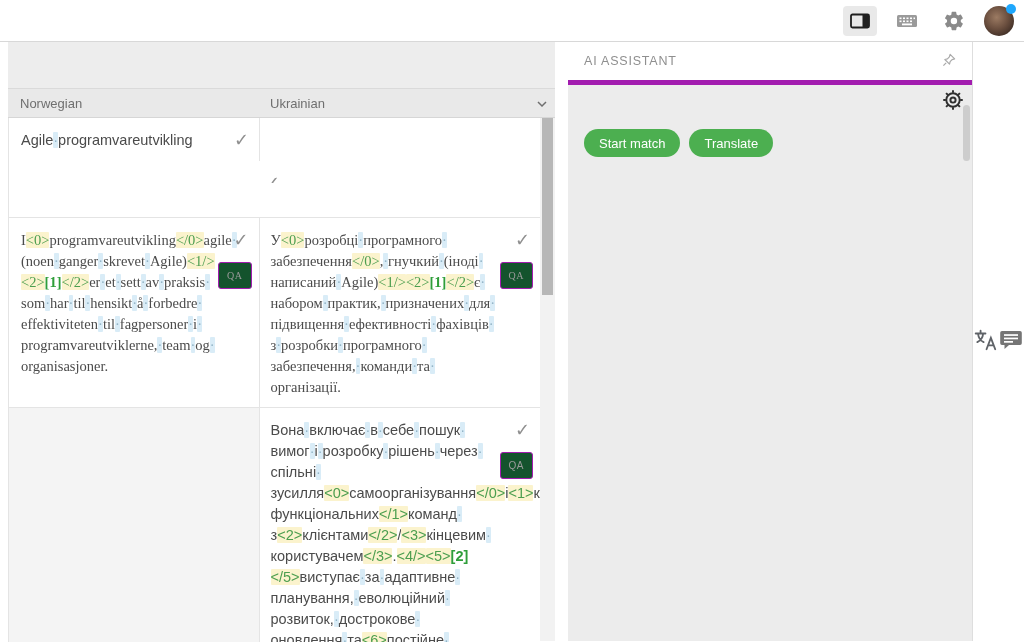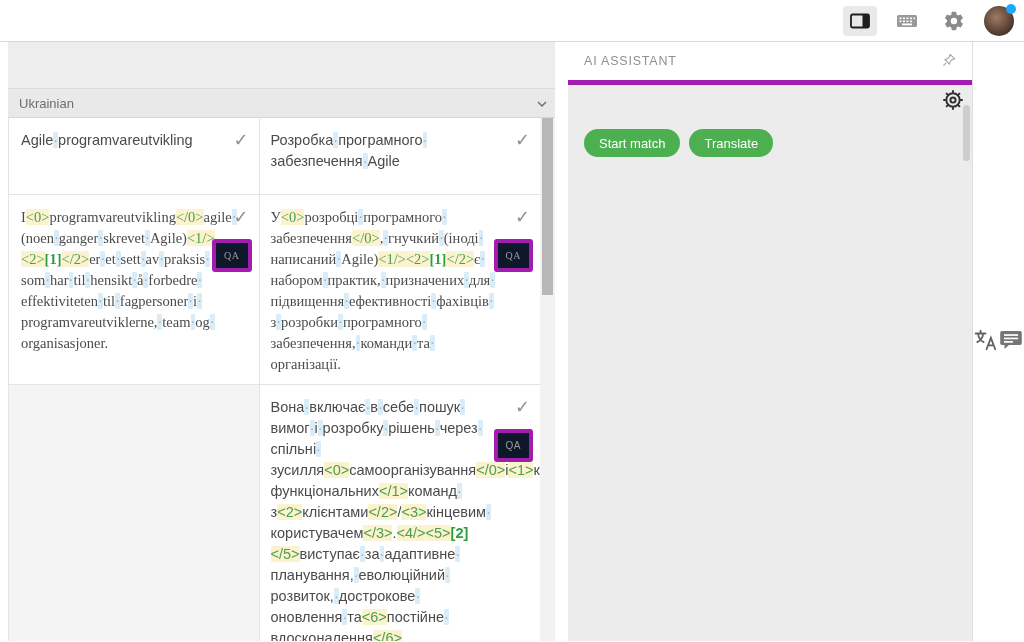--- a/index.html
+++ b/index.html
@@ -26,31 +26,31 @@
   .toolbar-strip { margin-left: 8px; height: 46px; background: #ededed; }
   .grid-header { margin-left: 8px; height: 30px; background: #e9e9e9;
     border-top: 1px solid #dadada; border-bottom: 1px solid #d6d6d6;
     display: flex; align-items: center; position: relative; color: #6f6f6f; font-size: 13px; }
   .col-src-h { width: 251px; padding-left: 12px; }
   .col-tgt-h { padding-left: 11px; }
   .hdr-chevron { position: absolute; right: 5px; top: 7px; }
 
   .rows { margin-left: 8px; width: 532px; border-left: 1px solid #e4e4e4; }
   .row { display: flex; border-bottom: 1px solid #e4e4e4; overflow: hidden; }
-  .row-1 { height: 77px; }
+  .row-1 { height: 100px; flex-direction: column; }
   .row-2 { height: 190px; font-family: Liberation Serif, serif; }
   .row-3 { height: 256px; border-bottom: none; }
   .cell { position: relative; font-size: 14.5px; line-height: 21px; color: #4b4b4b;
     padding: 12px 40px 10px 12px; overflow: hidden; }
   .cell.src { width: 251px; border-right: 1px solid #e4e4e4; }
   .cell.tgt { width: 281px; padding-left: 11px; padding-right: 44px; }
   .cell.src.empty { background: #f4f4f4; }
   .check { position: absolute; top: 12px; right: 10px; color: #8f8f8f; font-size: 18px; }
-  .qa-badge { position: absolute; top: 44px; right: 7px; border: 4px solid #a21caf;
-    border-radius: 3px; background: #0f172a; color: #9a9a9a; font-size: 10px;
+  .qa-badge { position: absolute; top: 44px; right: 7px; border: 1px solid #a21caf;
+    border-radius: 3px; background: #14532d; color: #9a9a9a; font-size: 10px;
     padding: 2px 8px; letter-spacing: .5px; }
 
   .tag { color: #4c9e4f; background: #fbf3cd; border-radius: 1px; }
   .ref { color: #2f9e3a; font-weight: bold; }
   .sp  { color: #93b4c6; background: #d9ecf7; border-radius: 1px; }
 
   .vscroll { position: absolute; right: 0; top: 76px; bottom: 0; width: 15px; background: #f2f2f2; }
   .vthumb { position: absolute; top: 0; left: 2px; width: 11px; height: 177px; background: #b7b7b7; }
 
   .gap { width: 13px; background: #fff; }
@@ -114,37 +114,37 @@
     <div class="avatar"></div>
     <div class="notif-dot"></div>
   </div>
 </header>
 
 <div class="main">
 
   <section class="editor">
     <div class="toolbar-strip"></div>
     <div class="grid-header">
+      <div class="col-src-h">Norwegian</div>
       <div class="col-tgt-h">Ukrainian</div>
       <div class="hdr-chevron">
         <svg width="16" height="16" viewBox="0 0 24 24">
             <polyline points="6,9 12,15 18,9" fill="none" stroke="#6f6f6f" stroke-width="2.2"></polyline>
           </svg>
       </div>
     </div>
 
     <div class="rows">
 
       <div class="row row-1">
         <div class="cell src">
           <span class="seg">Agile<span class="sp">·</span><wbr>programvareutvikling</span>
           <span class="check">✓</span>
         </div>
         <div class="cell tgt">
-          <span class="seg">Розробка<span class="sp">·</span><wbr>програмного<span class="sp">·</span><wbr>забезпечення<span class="sp">·</span><wbr>Agile</span>
           <span class="check">✓</span>
         </div>
       </div>
 
       <div class="row row-2">
         <div class="cell src">
           <span class="seg">I<span class="tag">&lt;0&gt;</span>programvareutvikling<span class="tag">&lt;/0&gt;</span>agile<span class="sp">·</span><wbr>(noen<span class="sp">·</span><wbr>ganger<span class="sp">·</span><wbr>skrevet<span class="sp">·</span><wbr>Agile)<span class="tag">&lt;1/&gt;</span><span class="tag">&lt;2&gt;</span><span class="ref">[1]</span><span class="tag">&lt;/2&gt;</span>er<span class="sp">·</span><wbr>et<span class="sp">·</span><wbr>sett<span class="sp">·</span><wbr>av<span class="sp">·</span><wbr>praksis<span class="sp">·</span><wbr>som<span class="sp">·</span><wbr>har<span class="sp">·</span><wbr>til<span class="sp">·</span><wbr>hensikt<span class="sp">·</span><wbr>å<span class="sp">·</span><wbr>forbedre<span class="sp">·</span><wbr>effektiviteten<span class="sp">·</span><wbr>til<span class="sp">·</span><wbr>fagpersoner<span class="sp">·</span><wbr>i<span class="sp">·</span><wbr>programvareutviklerne,<span class="sp">·</span><wbr>team<span class="sp">·</span><wbr>og<span class="sp">·</span><wbr>organisasjoner.</span>
           <span class="check">✓</span>
           <span class="qa-badge">QA</span>
         </div>

